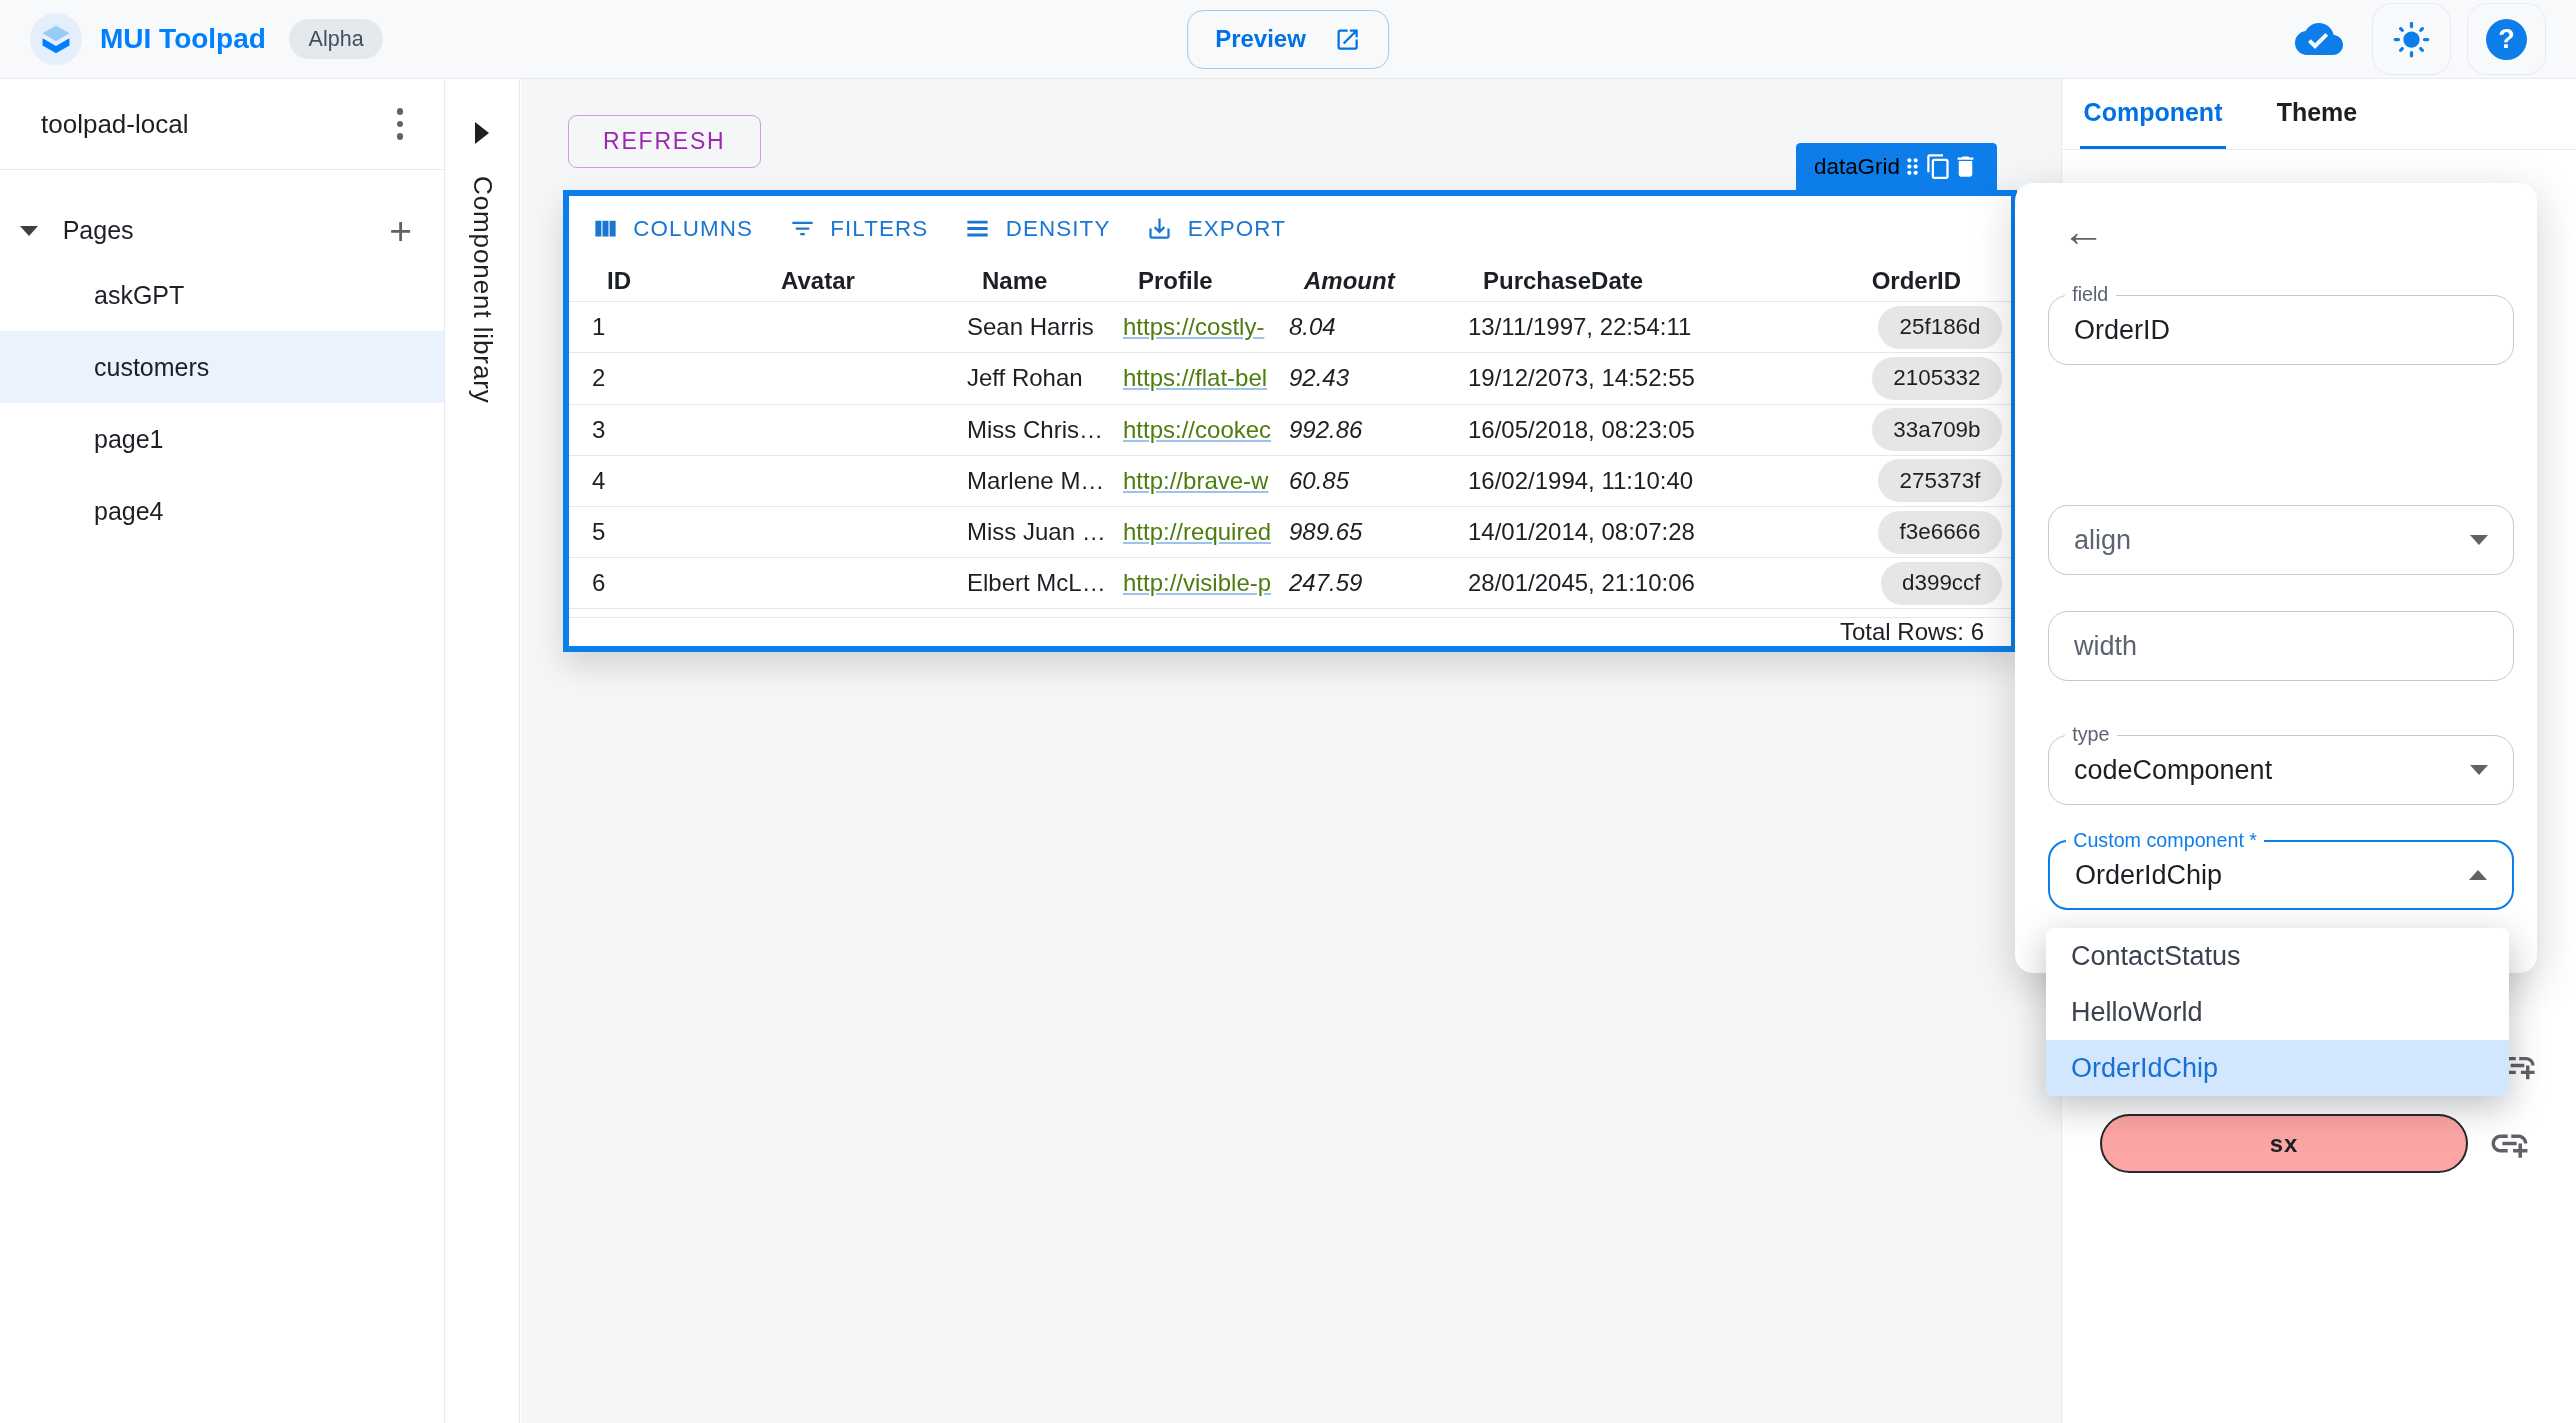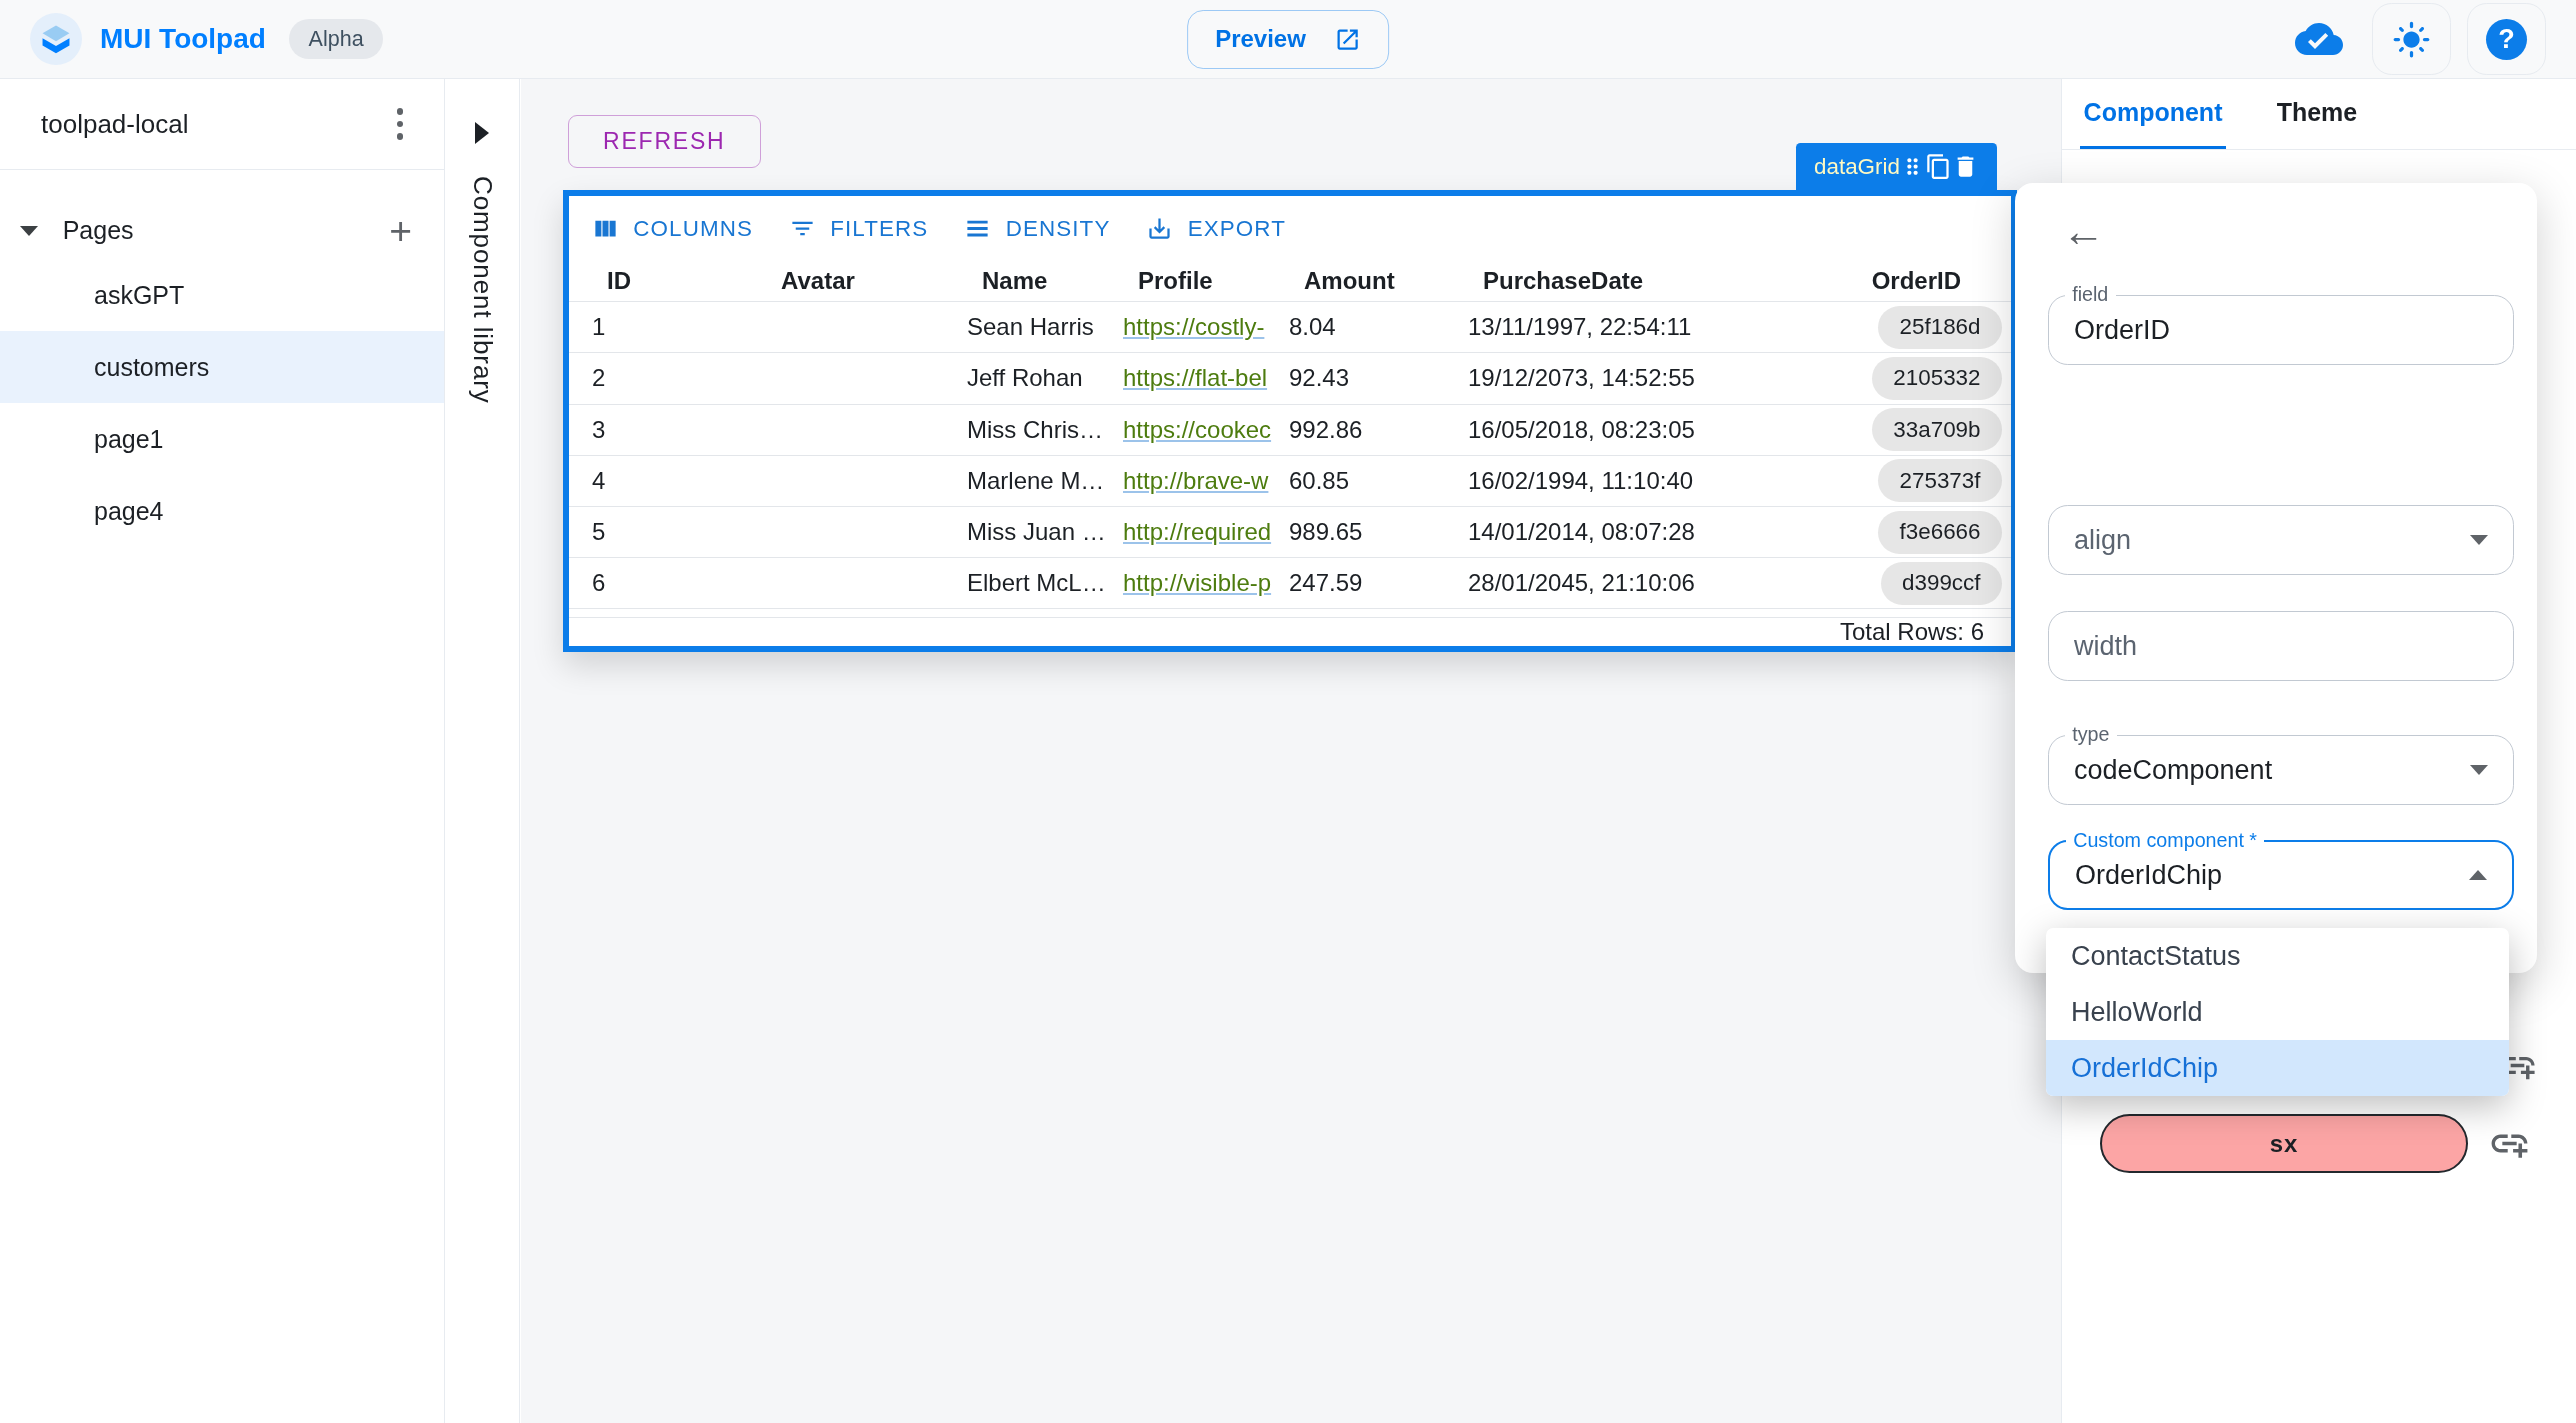--- a/index.html
+++ b/index.html
@@ -47,36 +47,36 @@
     border-bottom:11.6px solid transparent; border-left:14.3px solid #1c2025; cursor:pointer; }
   .complib-label { margin-top:32px; writing-mode:vertical-rl; text-orientation:mixed;
     font-size:26px; color:#1c2025; letter-spacing:0.9px; }
 
   
   .canvas { position:absolute; left:521px; top:79px; right:515px; bottom:0; background:#f5f6f8; }
   .refresh-btn { position:absolute; left:47px; top:36px; height:53px; padding:0 34px;
     border:1.8px solid #cf9fd9; border-radius:9px; background:transparent; color:#9c27b0;
     font-size:23px; font-weight:500; letter-spacing:1.8px; cursor:pointer; }
   .selection-chip { position:absolute; left:1275px; top:64px; height:47px;
-    background:#0c7de9; border-radius:4.5px 4.5px 0 0; color:#fef9c3; display:flex;
+    background:#0c7de9; border-radius:4.5px 4.5px 0 0; color:#000000; display:flex;
     align-items:center; padding:0 18px; font-size:22.4px; z-index:5; }
   .chip-ic { display:flex; align-items:center; cursor:pointer; }
 
   .grid-wrap { position:absolute; left:42px; top:111px; width:1454px; height:462px;
     border:6.3px solid #0c7de9; background:#fff; box-shadow:0 14.3px 30px rgba(0,0,0,.14);
     display:flex; flex-direction:column; }
   .grid-toolbar { height:82px; display:flex; align-items:center; padding-left:23px; gap:36px; }
   .tb-btn { display:flex; align-items:center; gap:14.3px; color:#1976d2; font-size:22.4px;
     font-weight:500; letter-spacing:1.1px; cursor:pointer; }
   .grid-head { height:51px; border-bottom:0.9px solid #e3e6ea; display:flex; align-items:center;
     padding-left:38px; font-size:24px; font-weight:600; }
   .grid-row { height:64px; border-bottom:0.9px solid #e3e6ea; display:flex; align-items:center;
     padding-left:23px; font-size:24px; }
   .col-id{width:174px;} .col-avatar{width:201px;} .col-name{width:156px;}
-  .col-profile{width:166px;} .col-amount{width:179px;} .col-pdate{width:385px;}
+  .col-profile{width:166px;} .col-amount{width:179px;font-style:italic;} .col-pdate{width:385px;}
   .col-oid{flex:1; display:flex; justify-content:flex-end; padding-right:9px;}
   .col-name,.col-profile { white-space:nowrap; overflow:hidden; }
   .head-oid { padding-right:50px; }
   .avatar { width:38px; height:48px; border-radius:3.6px; }
   .plink { color:#4d7c0f; text-decoration:underline; text-decoration-color:#9cc3ea; white-space:nowrap; }
   .oid-chip { height:43px; background:#e6e6e6; border-radius:21.5px; display:flex;
     align-items:center; padding:0 21.5px; font-size:22.4px; color:#1c2025; }
   .grid-filler { height:10.7px; border-bottom:0.9px solid #e3e6ea; }
   .grid-footer { flex:1; display:flex; align-items:center; justify-content:flex-end;
     padding-right:27px; font-size:24px; }

